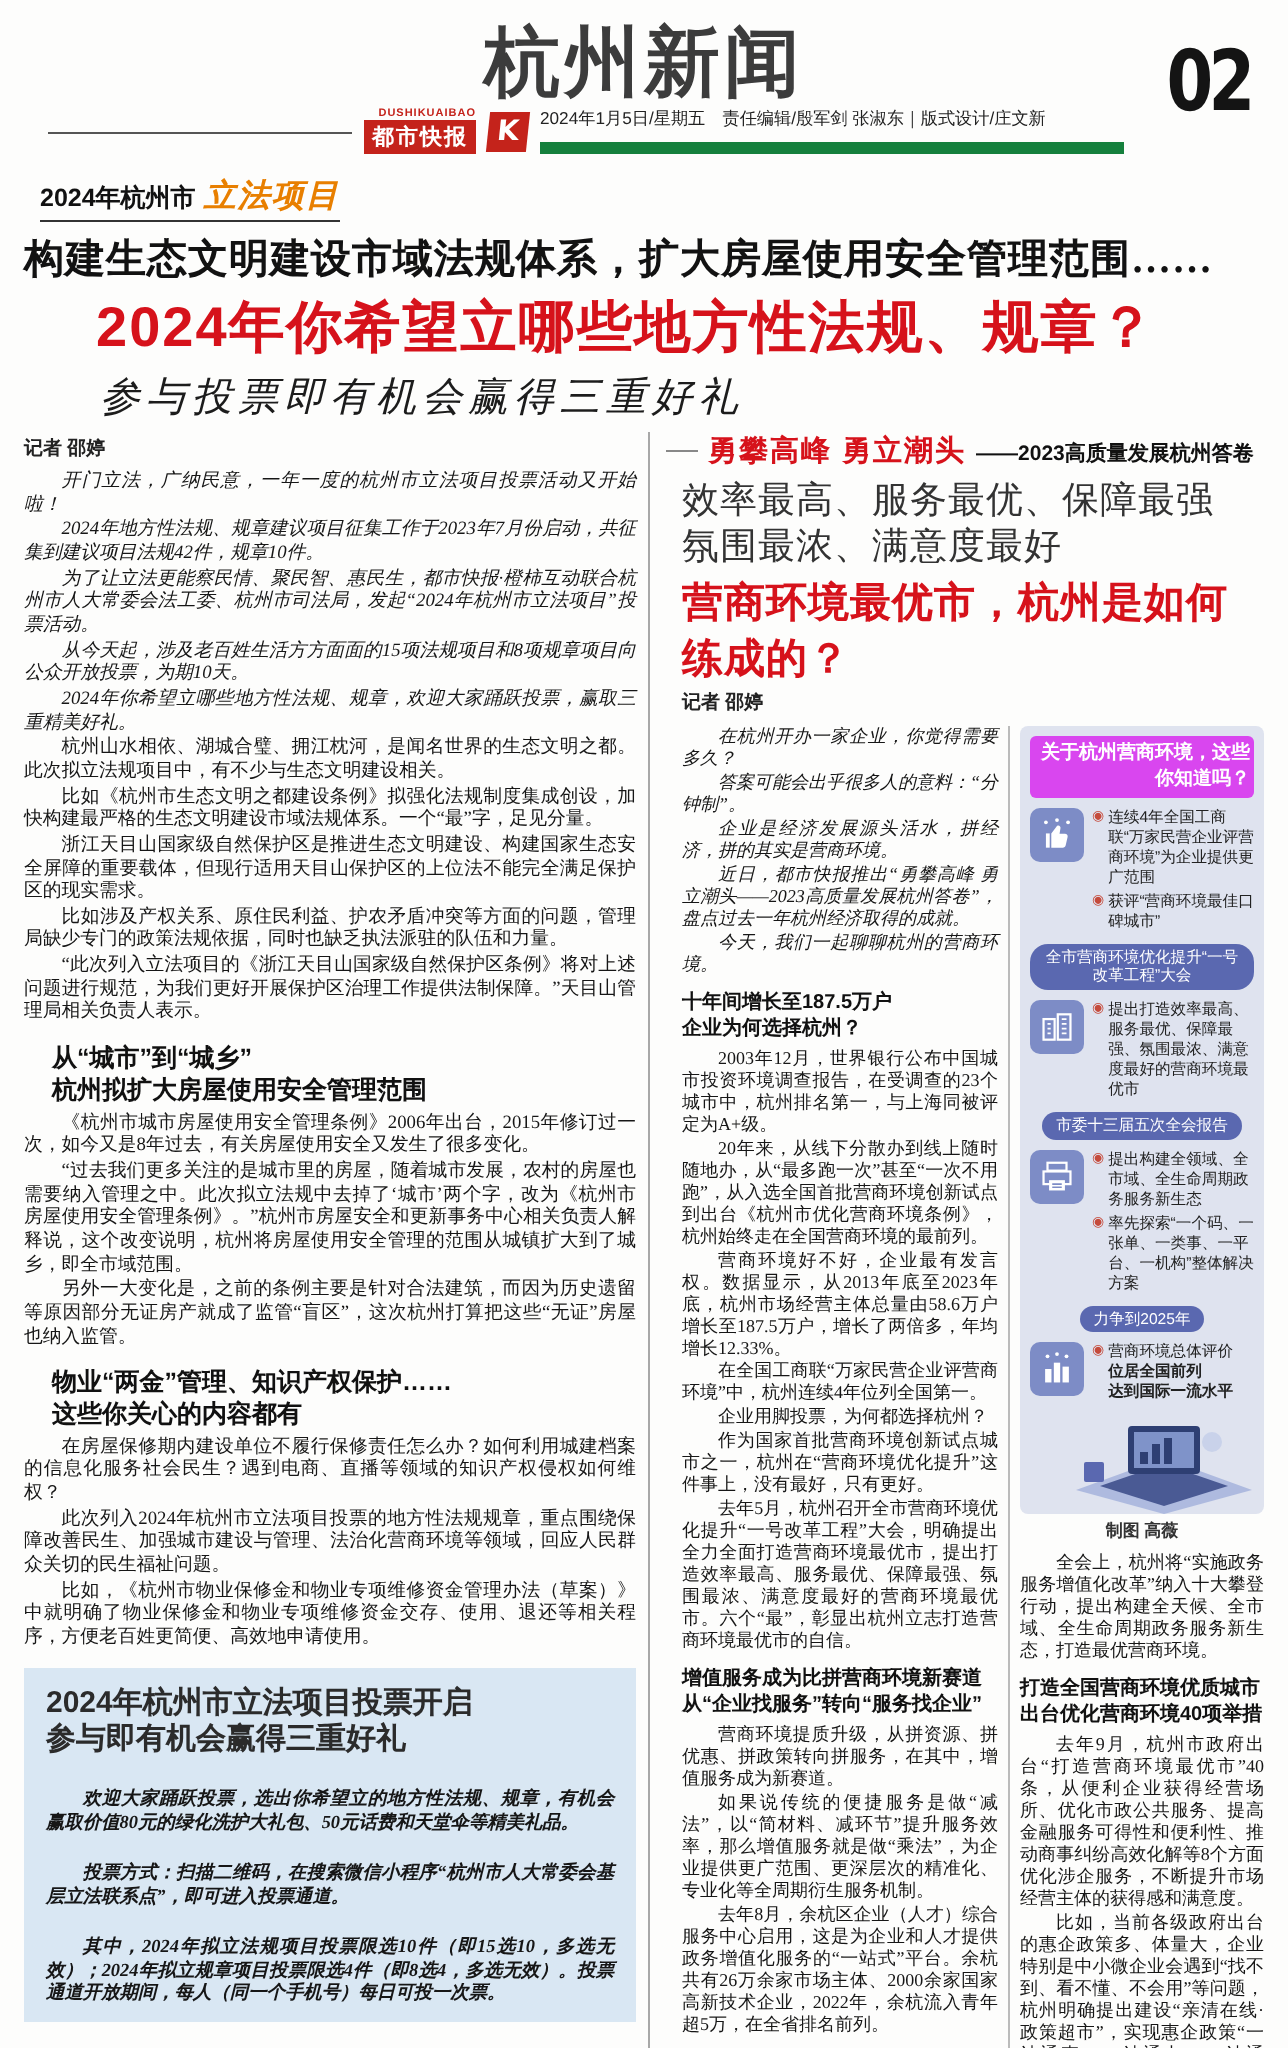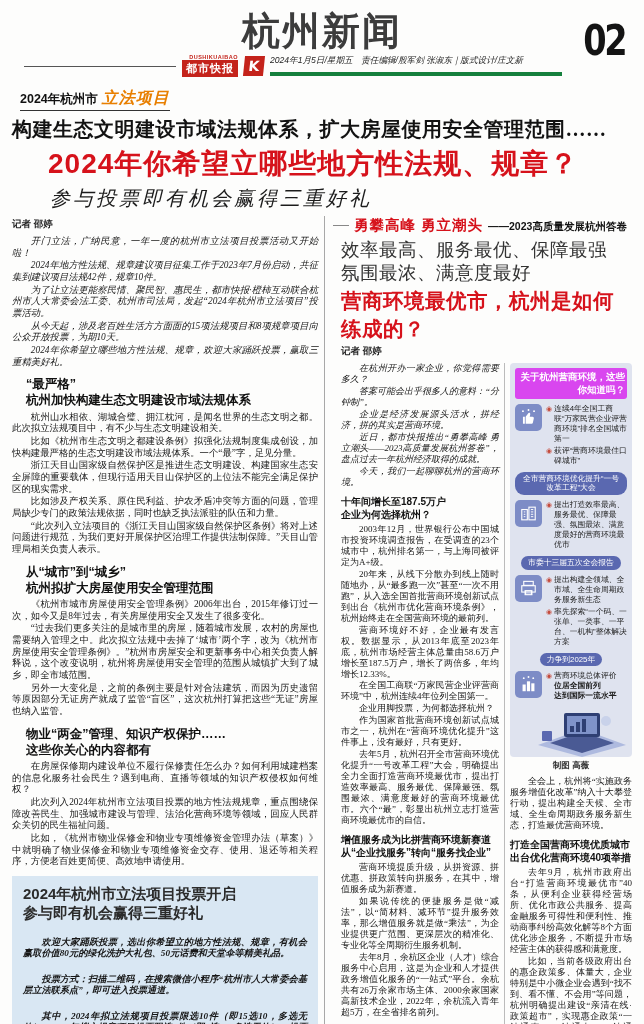--- a/index.html
+++ b/index.html
@@ -16,21 +16,21 @@
       font-size:42px;font-weight:800;letter-spacing:-3px;color:#141414;transform:scaleX(.8);}
   .mast-row{position:absolute;left:12px;top:50px;right:70px;display:flex;align-items:center;gap:6px;}
   .mast-line{flex:0 0 152px;height:1px;background:#555;margin-top:2px;}
   .brand{display:flex;flex-direction:column;align-items:flex-end;}
   .brand-en{font-family:"Liberation Sans",sans-serif;font-size:5.5px;font-weight:700;color:#c4231b;letter-spacing:.5px;}
   .brand-cn{background:#c4231b;color:#fff;font-family:"Liberation Sans",sans-serif;
       font-size:11px;font-weight:800;padding:1px 4px;letter-spacing:1px;}
   .klogo{width:20px;height:20px;background:#c4231b;color:#fff;display:flex;align-items:center;justify-content:center;
       font-family:"DejaVu Sans",sans-serif;font-weight:800;font-size:14px;transform:skewX(-6deg);}
   .dateline{font-family:"Liberation Sans",sans-serif;font-size:8.6px;color:#222;
-      border-bottom:4px solid #15803d;padding-bottom:5px;flex:1;white-space:nowrap;font-style:italic;}
+      border-bottom:6px solid #15803d;padding-bottom:5px;flex:1;white-space:nowrap;}
 
   
   .kicker{margin:4px 0 2px 8px;display:inline-block;border-bottom:1px solid #333;padding-bottom:1px;}
   .kicker-plain{font-family:"Liberation Sans",sans-serif;font-size:12.5px;font-weight:700;color:#111;}
   .kicker-accent{font-family:"Liberation Sans",sans-serif;font-size:16px;font-weight:800;
       font-style:italic;color:#e87f00;letter-spacing:1px;}
   .deck1{font-size:20px;font-weight:700;letter-spacing:.5px;margin:3px 0 2px;color:#121212;}
   .head1{font-family:"Liberation Sans",sans-serif;font-size:28px;font-weight:800;color:#d6121b;
       margin:2px 0 2px 36px;letter-spacing:1px;}
   .sub1{font-size:20px;font-style:italic;letter-spacing:3px;margin:2px 0 4px 38px;color:#1c1c1c;}
@@ -125,24 +125,20 @@
 
     <div class="col-left">
       <div class="byline">记者 邵婷</div>
 
       <p class="kai">开门立法，广纳民意，一年一度的杭州市立法项目投票活动又开始啦！</p>
       <p class="kai">2024年地方性法规、规章建议项目征集工作于2023年7月份启动，共征集到建议项目法规42件，规章10件。</p>
       <p class="kai">为了让立法更能察民情、聚民智、惠民生，都市快报·橙柿互动联合杭州市人大常委会法工委、杭州市司法局，发起“2024年杭州市立法项目”投票活动。</p>
       <p class="kai">从今天起，涉及老百姓生活方方面面的15项法规项目和8项规章项目向公众开放投票，为期10天。</p>
       <p class="kai">2024年你希望立哪些地方性法规、规章，欢迎大家踊跃投票，赢取三重精美好礼。</p>
 
-      <div class="sec-head">
-        <div>“最严格”</div>
-        <div>杭州加快构建生态文明建设市域法规体系</div>
-      </div>
       <p>杭州山水相依、湖城合璧、拥江枕河，是闻名世界的生态文明之都。此次拟立法规项目中，有不少与生态文明建设相关。</p>
       <p>比如《杭州市生态文明之都建设条例》拟强化法规制度集成创设，加快构建最严格的生态文明建设市域法规体系。一个“最”字，足见分量。</p>
       <p>浙江天目山国家级自然保护区是推进生态文明建设、构建国家生态安全屏障的重要载体，但现行适用天目山保护区的上位法不能完全满足保护区的现实需求。</p>
       <p>比如涉及产权关系、原住民利益、护农矛盾冲突等方面的问题，管理局缺少专门的政策法规依据，同时也缺乏执法派驻的队伍和力量。</p>
       <p>“此次列入立法项目的《浙江天目山国家级自然保护区条例》将对上述问题进行规范，为我们更好开展保护区治理工作提供法制保障。”天目山管理局相关负责人表示。</p>
 
       <div class="sec-head">
         <div>从“城市”到“城乡”</div>
         <div>杭州拟扩大房屋使用安全管理范围</div>
       </div>
@@ -223,21 +219,21 @@
                 <svg viewBox="0 0 24 24" width="19" height="19">
                   <circle cx="5" cy="4" r="1.2" fill="#fff"></circle>
                     <circle cx="12" cy="2.6" r="1.2" fill="#fff"></circle>
                     <circle cx="19" cy="4" r="1.2" fill="#fff"></circle>
                   <path d="M5 11v9h2.4v-9z" fill="#fff"></path>
                   <path d="M8.4 20h7.2c1 0 1.7-.6 1.9-1.5l1.2-5.2c.3-1.1-.5-2.1-1.7-2.1h-3.4l.6-3.4c.2-.9-.5-1.8-1.4-1.8-.6 0-1.1.4-1.3 1L8.4 11z" fill="#fff"></path>
                 </svg>
               </div>
               <div class="bullets">
                 <div class="bullet">
-                    <span>连续4年全国工商联“万家民营企业评营商环境”排名全国城市第一</span>
+                    <span>连续4年全国工商联“万家民营企业评营商环境”为企业提供更广范围</span>
                   </div>
                 <div class="bullet">
                     <span>获评“营商环境最佳口碑城市”</span>
                   </div>
               </div>
             </div>
 
             <div class="pill">全市营商环境优化提升“一号改革工程”大会</div>
 
             <div class="info-row">

